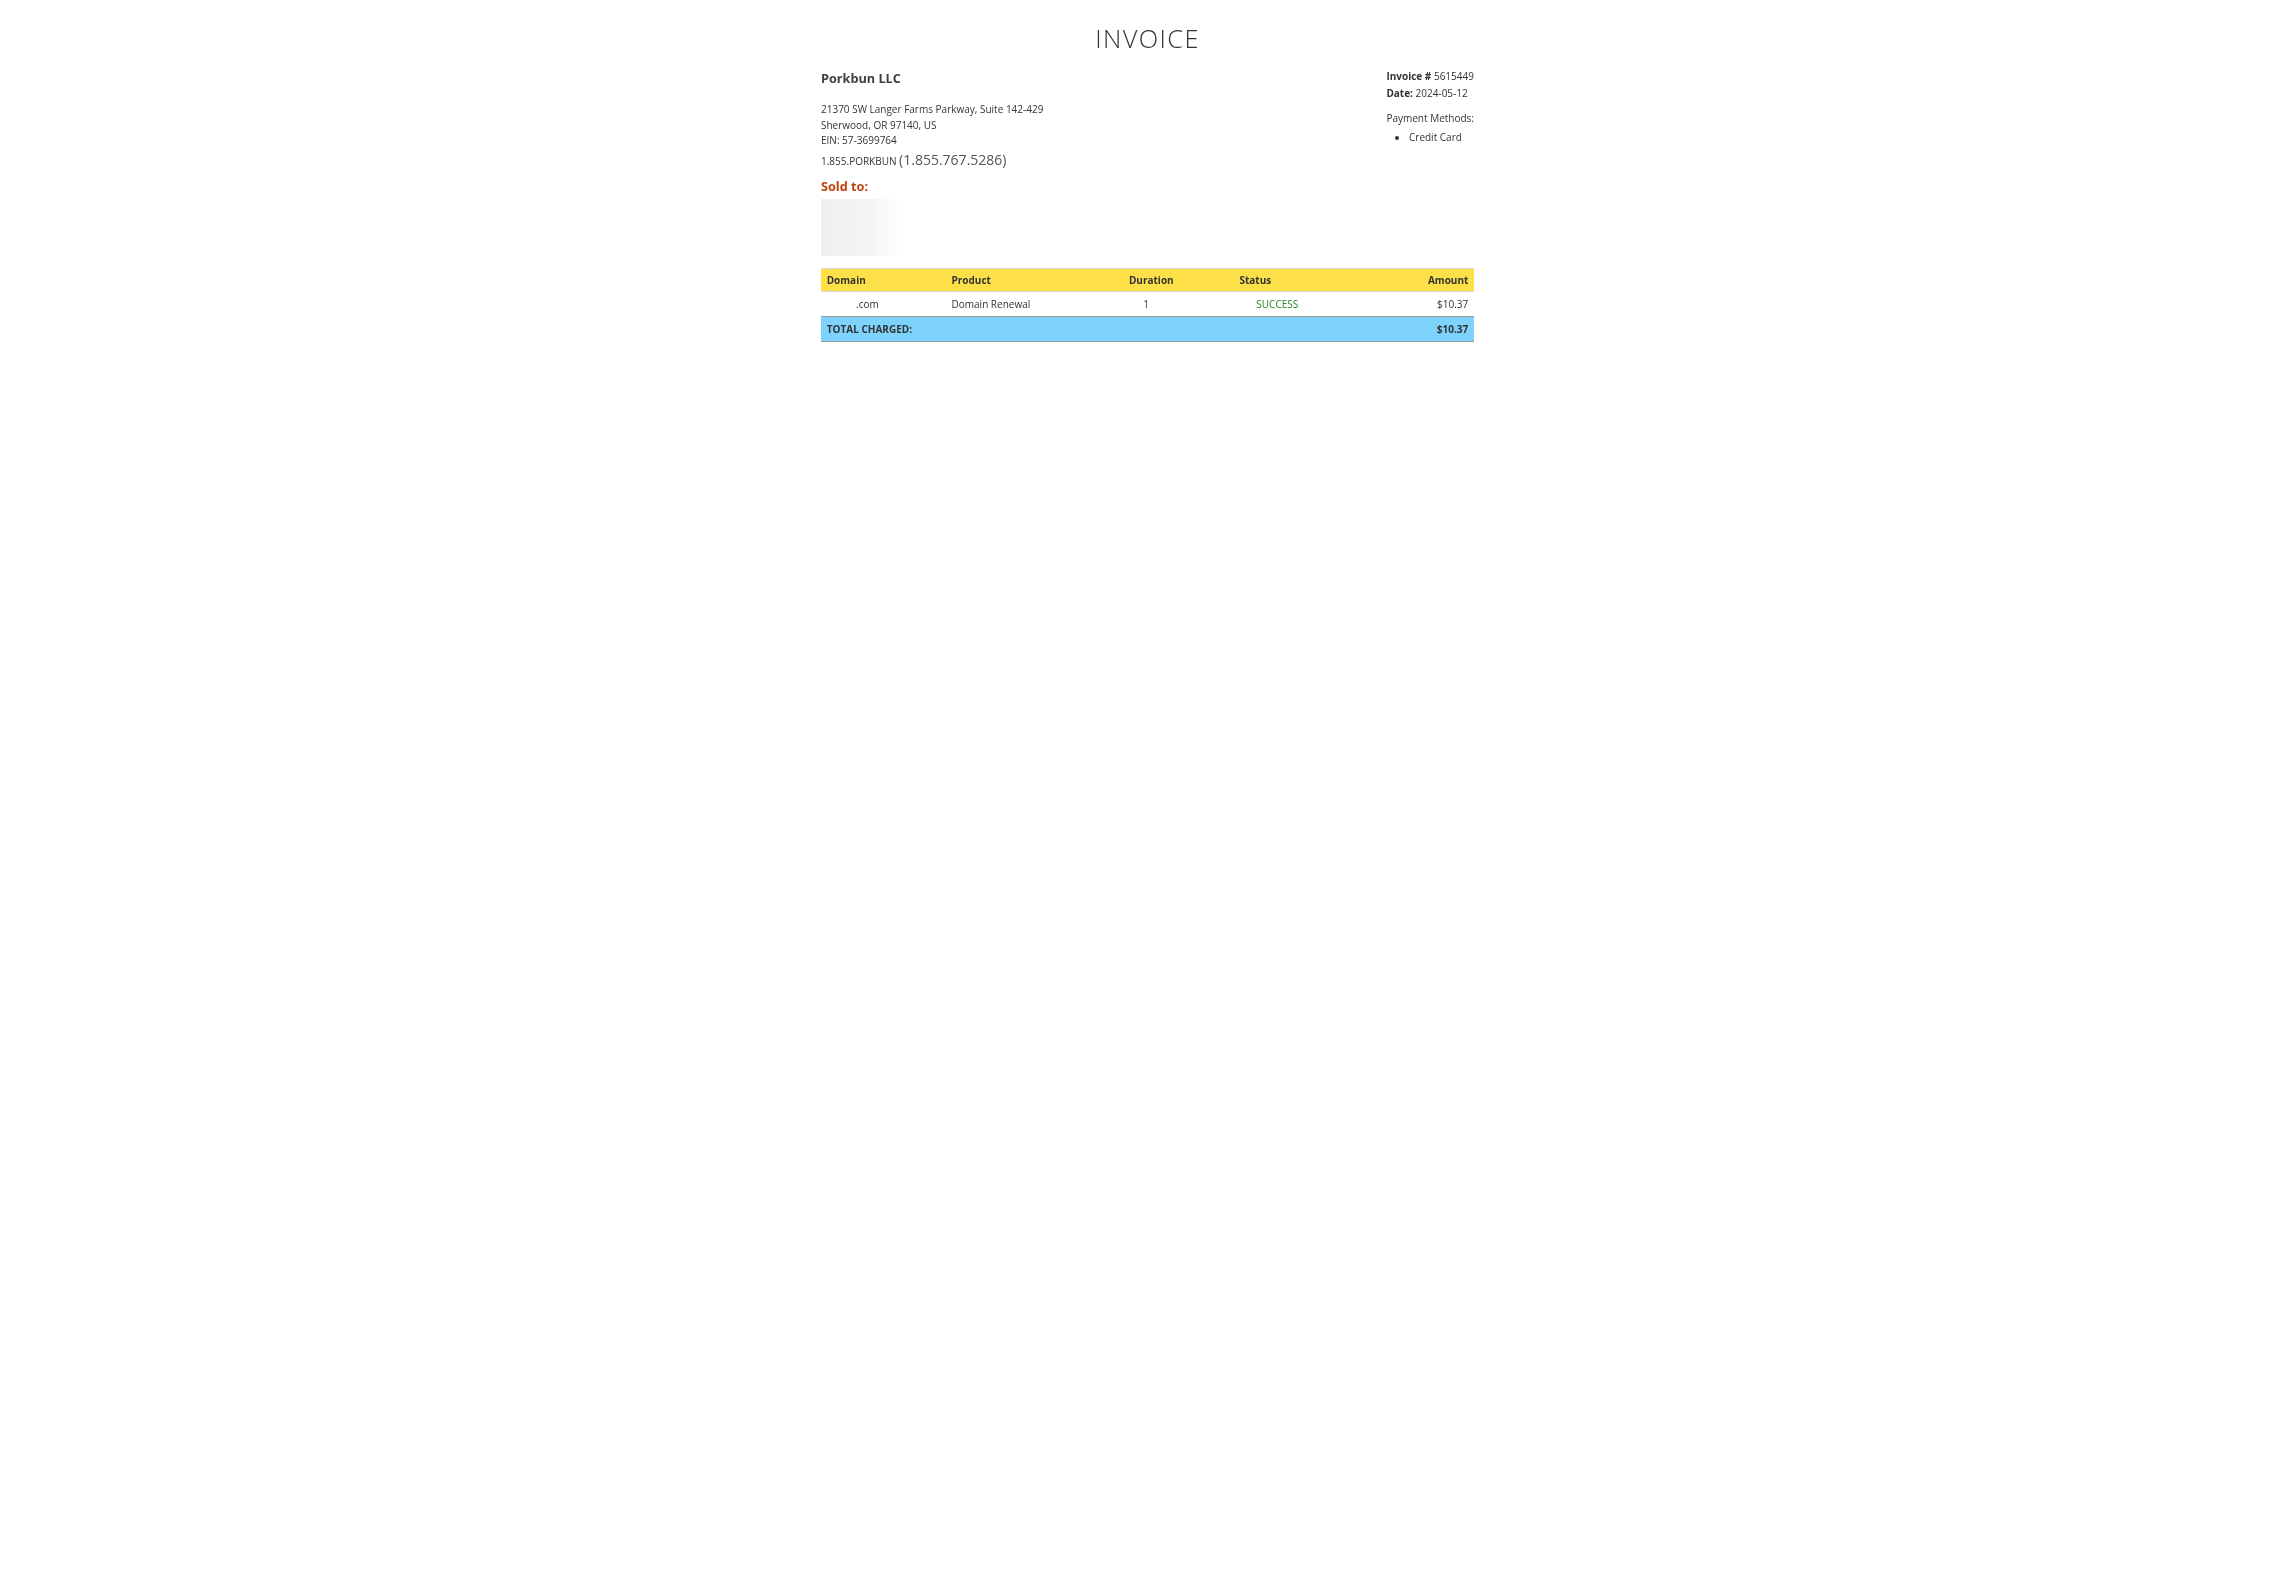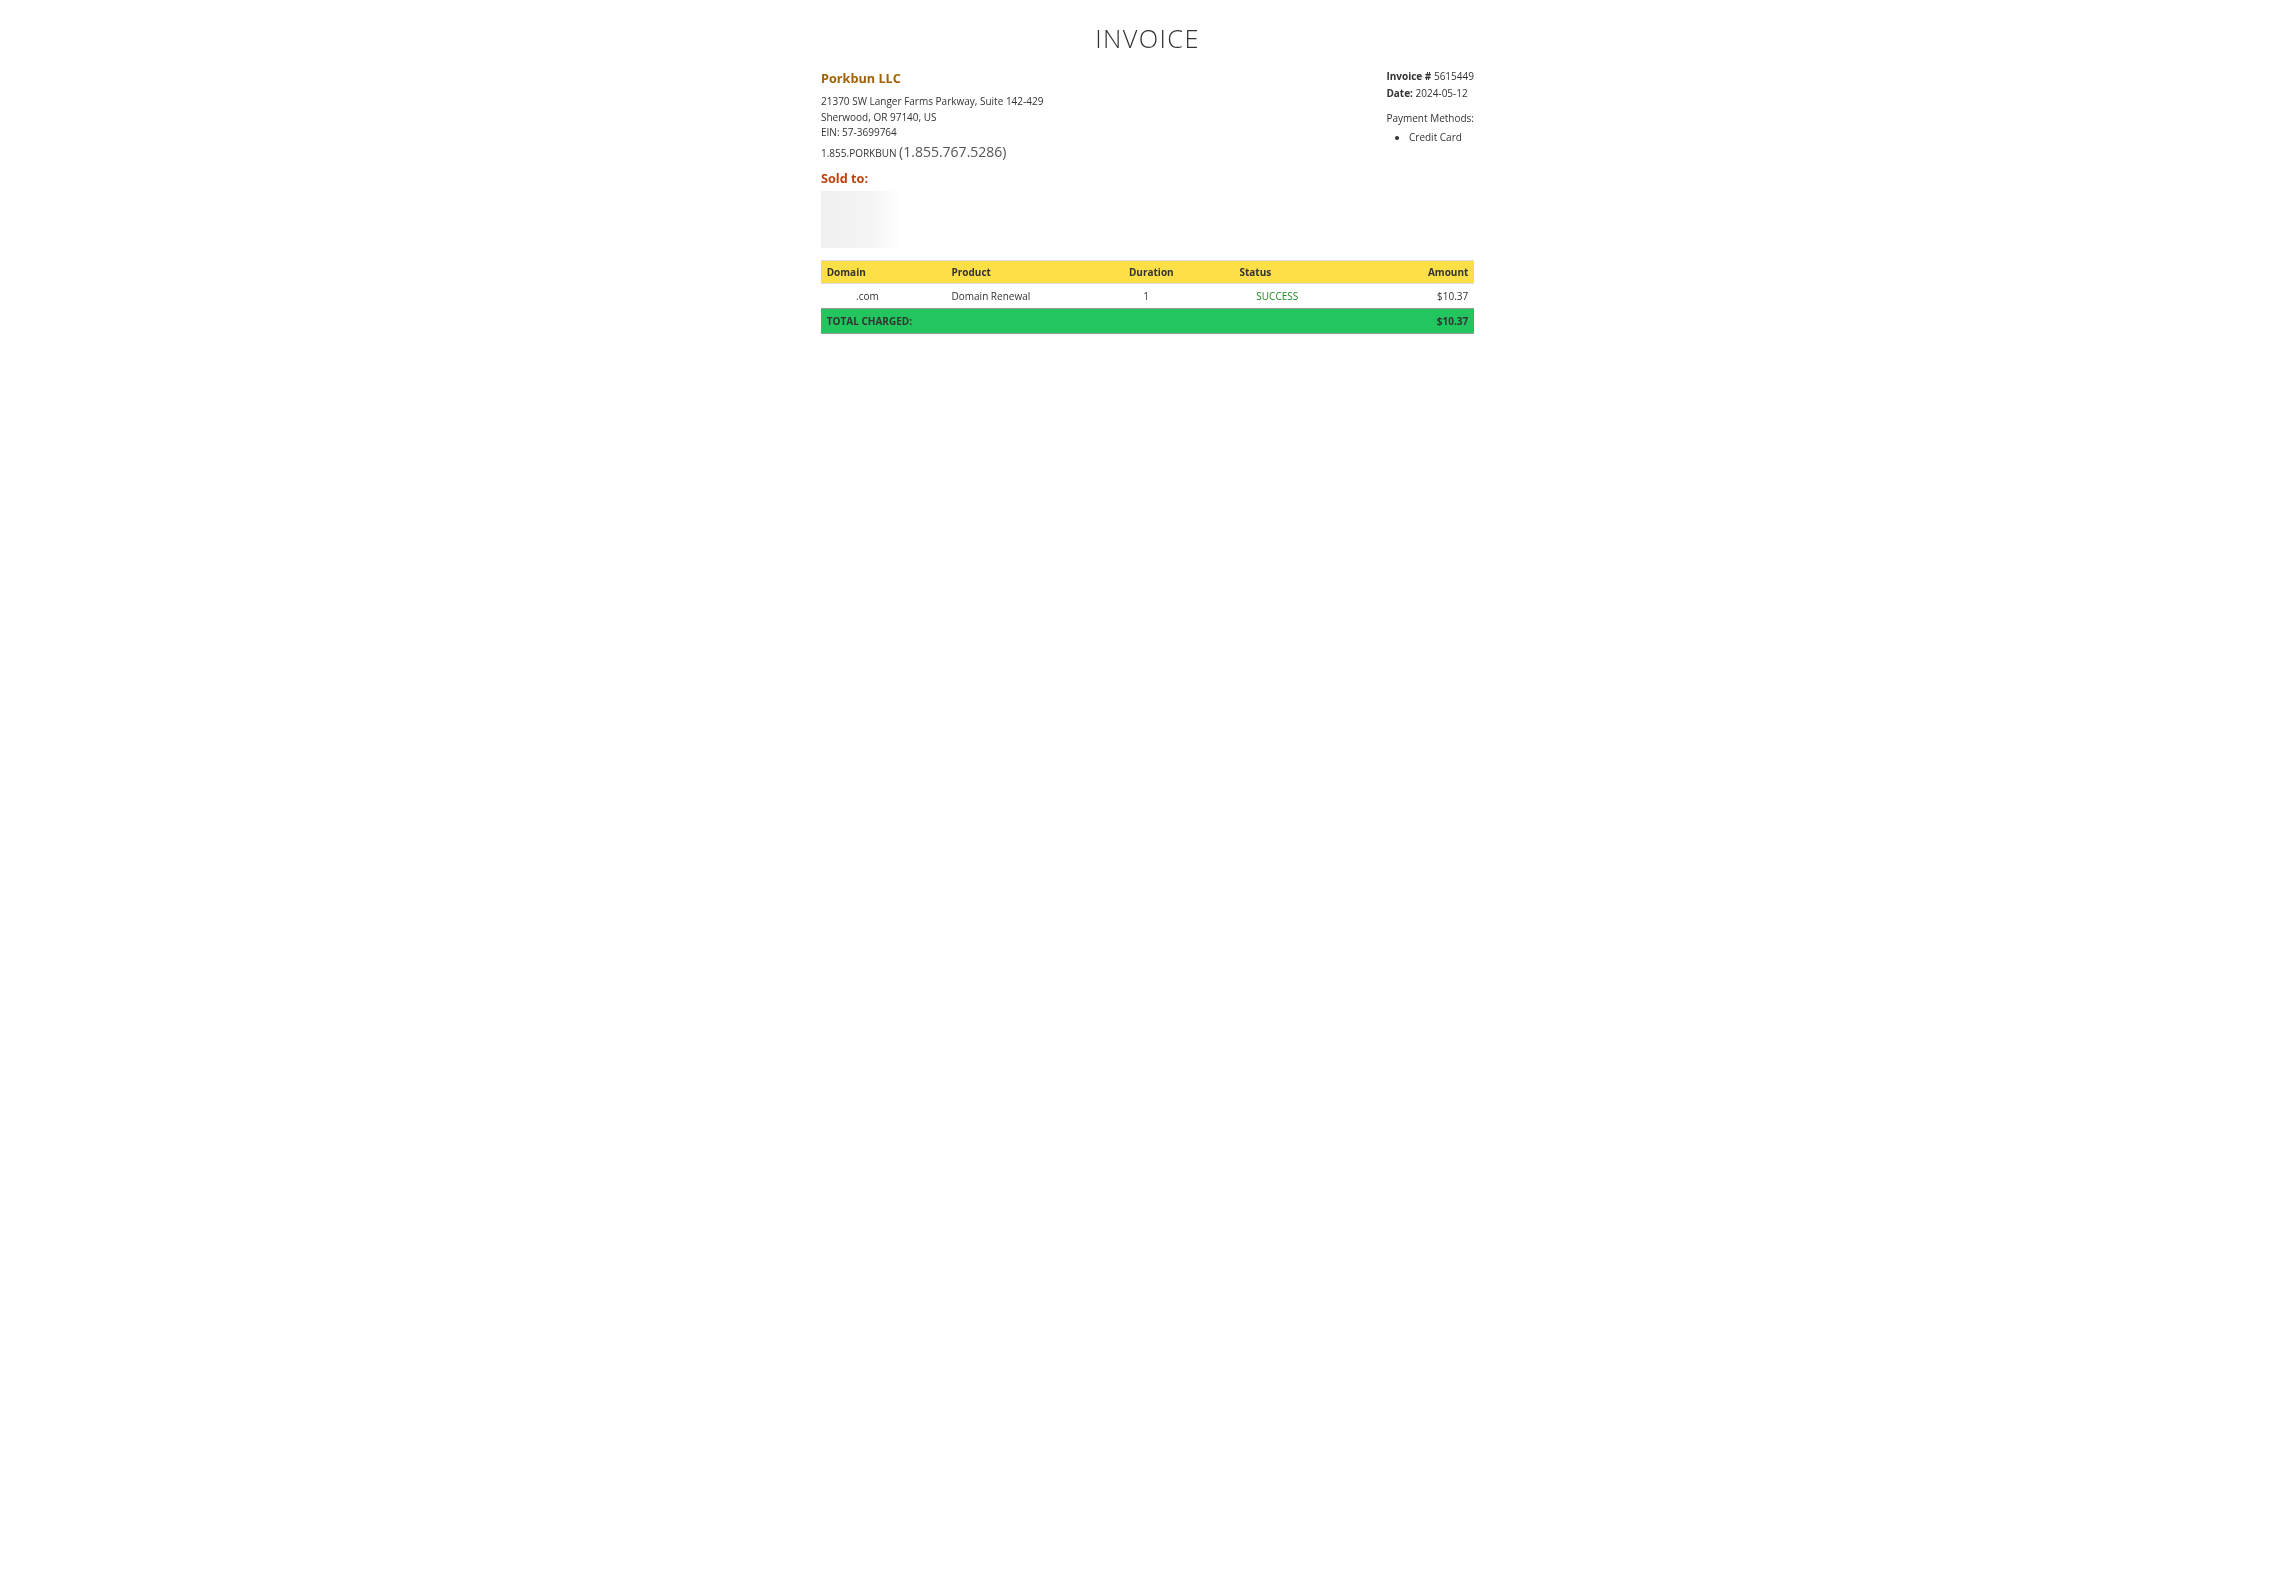--- a/index.html
+++ b/index.html
@@ -31,22 +31,22 @@
       display: flex;
       justify-content: space-between;
       margin-bottom: 7px;
     }
     .company-block {
       flex: 1;
     }
     .company-name {
       font-size: 12.7px;
       font-weight: 700;
-      color: #a16207;
-      margin-bottom: 7px;
+      color: #404040;
+      margin-bottom: 15px;
     }
     .company-line {
       font-size: 10px;
       color: #333333;
       line-height: 1.55;
     }
     .phone-paren {
       font-size: 14px;
       color: #555555;
     }
@@ -115,21 +115,21 @@
       padding-left: 20px !important;
     }
     .cell-status {
       color: #1f8a1f;
       padding-left: 22.6px !important;
     }
     .cell-amount {
       text-align: right;
     }
     .total-row {
-      background: #22c55e;
+      background: #7dd3fc;
     }
     .total-row td {
       border-bottom: none;
       font-weight: 700;
       padding: 5px 5.7px;
     }
     .total-label {
       text-align: left;
     }
     .total-amount {

